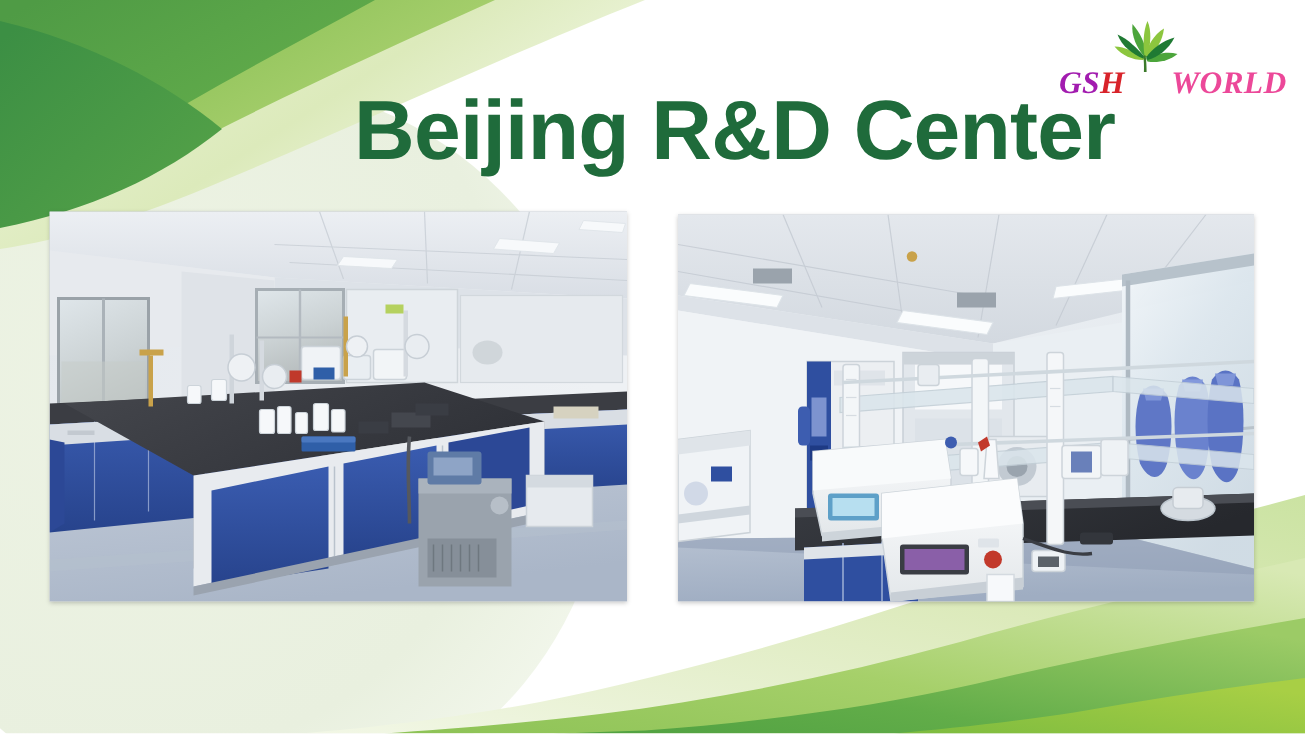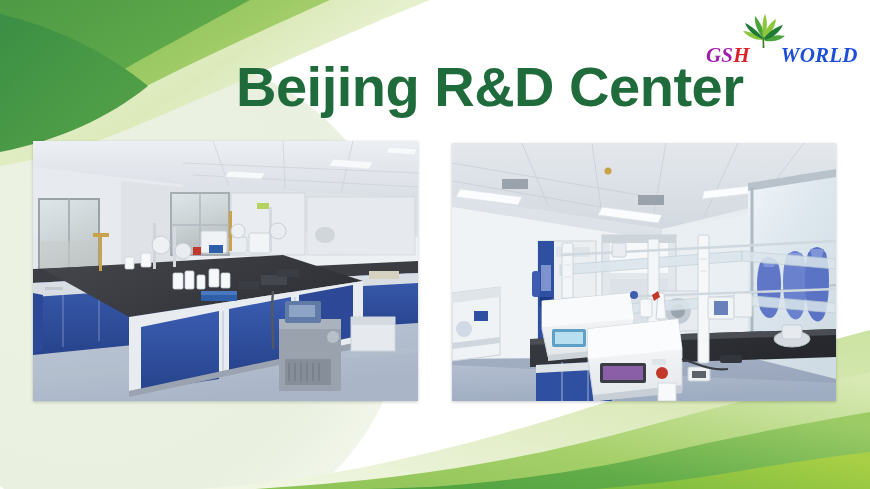--- a/index.html
+++ b/index.html
@@ -71,21 +71,21 @@
     font-size: 21px;
     font-weight: bold;
     font-style: italic;
     letter-spacing: 0.2px;
     white-space: nowrap;
     line-height: 26px;
     text-align: center;
   }
   .lw-gsh-dark { color: #a21caf; }
   .lw-gsh-red  { color: #d8232a; }
-  .lw-world    { color: #1d4ed8; margin-left: 20px; }
+  .lw-world    { color: #ec4899; margin-left: 20px; }
   .lw-gap      { display: inline-block; width: 11px; }
 
   
   .photo {
     position: absolute;
     overflow: hidden;
     background: #c9cfd8;
     box-shadow: 0 1px 3px rgba(0,0,0,0.22);
   }
   #photo-left {

